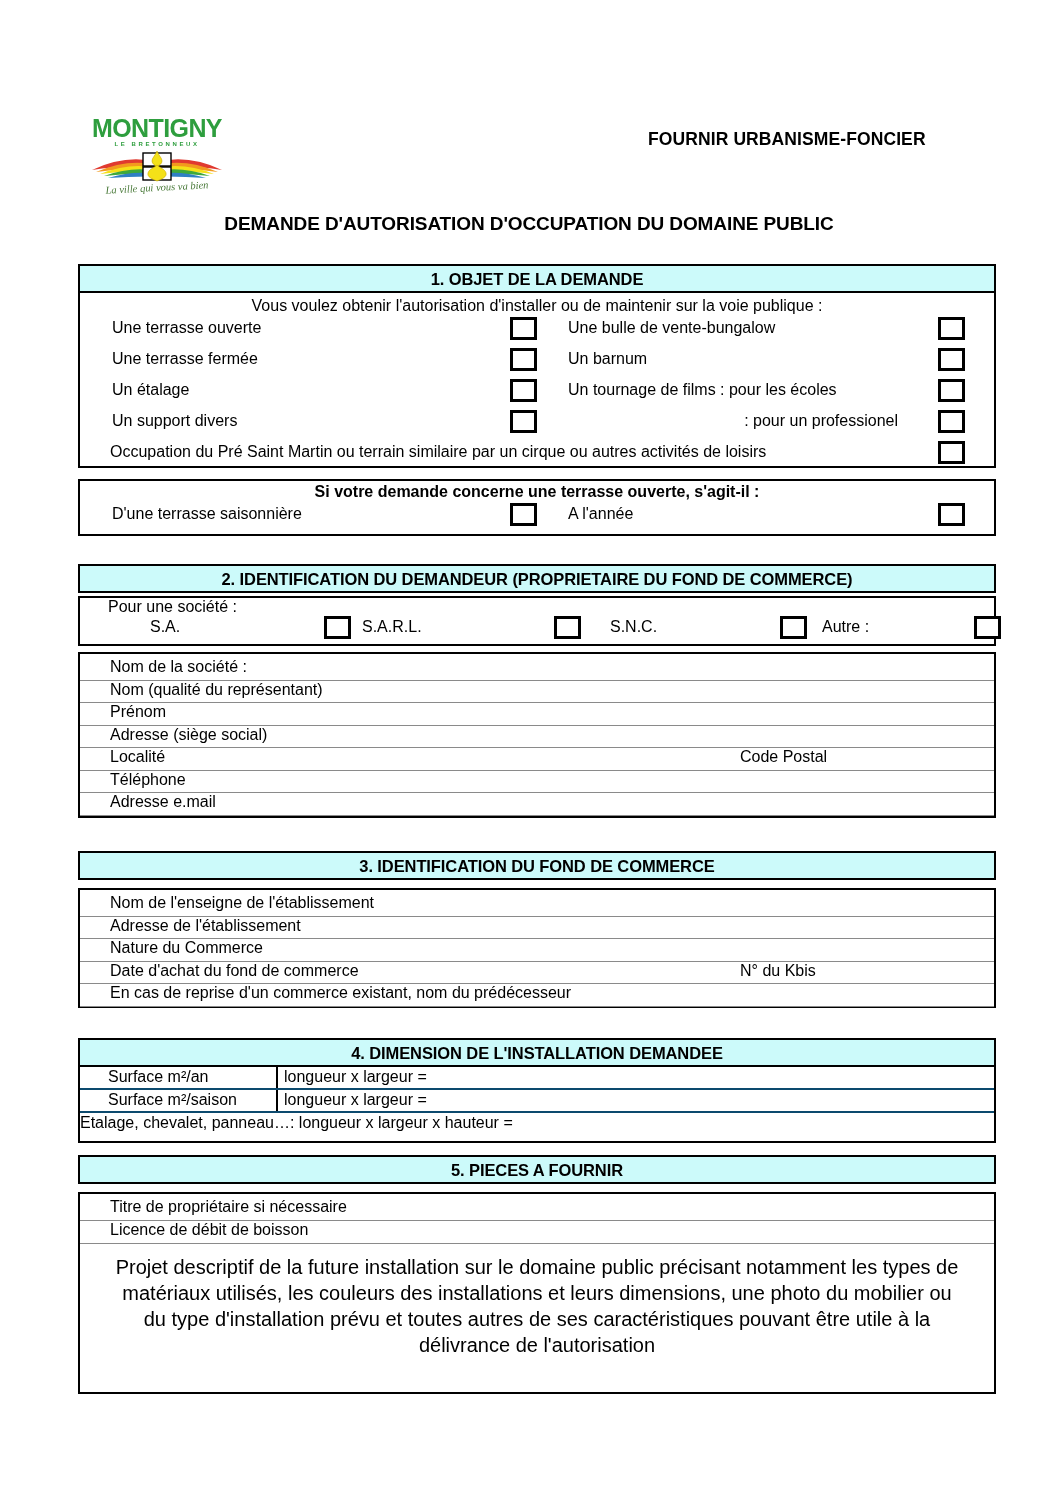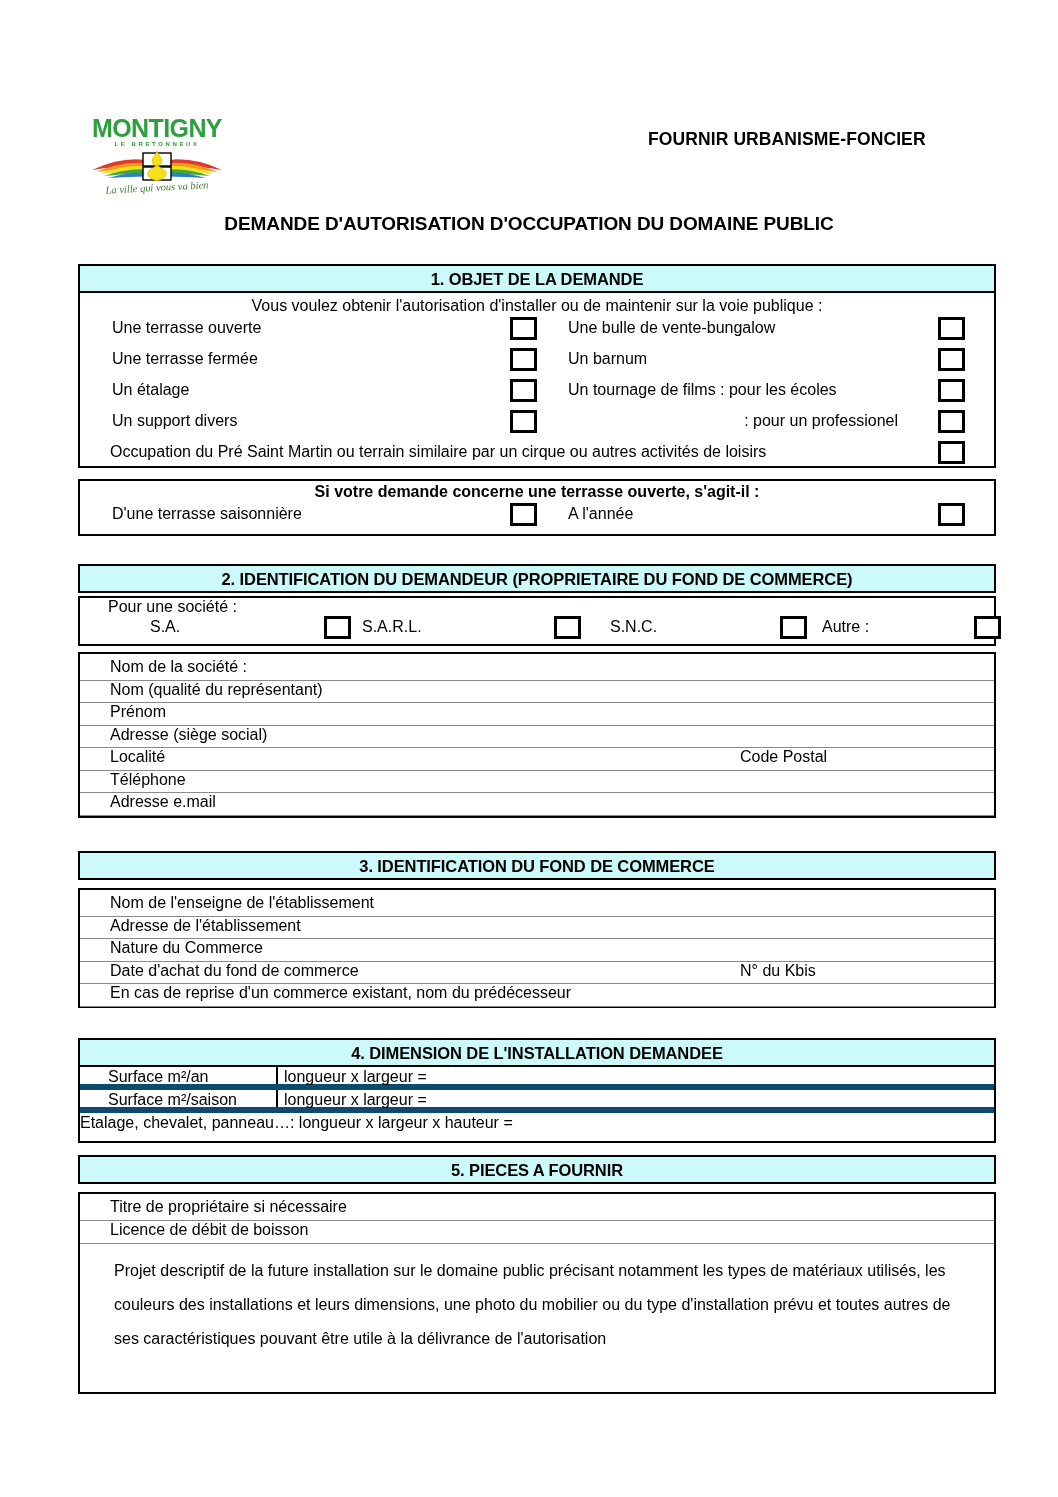--- a/index.html
+++ b/index.html
@@ -143,43 +143,44 @@
     border-bottom: 1.4px solid #8a8a8a;
   }
   .fld span.t { position: absolute; left: 30px; top: 0px; }
   .fld span.t2 { position: absolute; left: 660px; top: 0px; }
 
   
   .s4row {
     position: relative;
     height: 23px;
     font-size: 16px;
-    border-bottom: 6px solid #0c4a6e;
+    border-bottom: 2px solid #0c4a6e;
   }
   .s4row .c-left {
     position: absolute; left: 0; top: 0; width: 198px; height: 100%;
     border-right: 2px solid #000;
     padding-left: 28px; padding-top: 1px;
   }
   .s4row .c-right {
     position: absolute; left: 200px; top: 1px;
     padding-left: 4px;
   }
   .s4row.nospan { border-bottom: none; }
   .s4row.full { padding-top: 1px; }
 
   
   .para {
     font-size: 16px;
     line-height: 23.5px;
     padding: 3px 24px 0 30px;
   }
   .para-center {
-    font-size: 16px;
-    line-height: 34px;
+    font-size: 20px;
+    line-height: 26px;
+    text-align: center;
     padding: 10px 34px 6px 34px;
   }
 </style>
 </head>
 <body>
 
 <div class="page">
 
   <div class="header">
 

